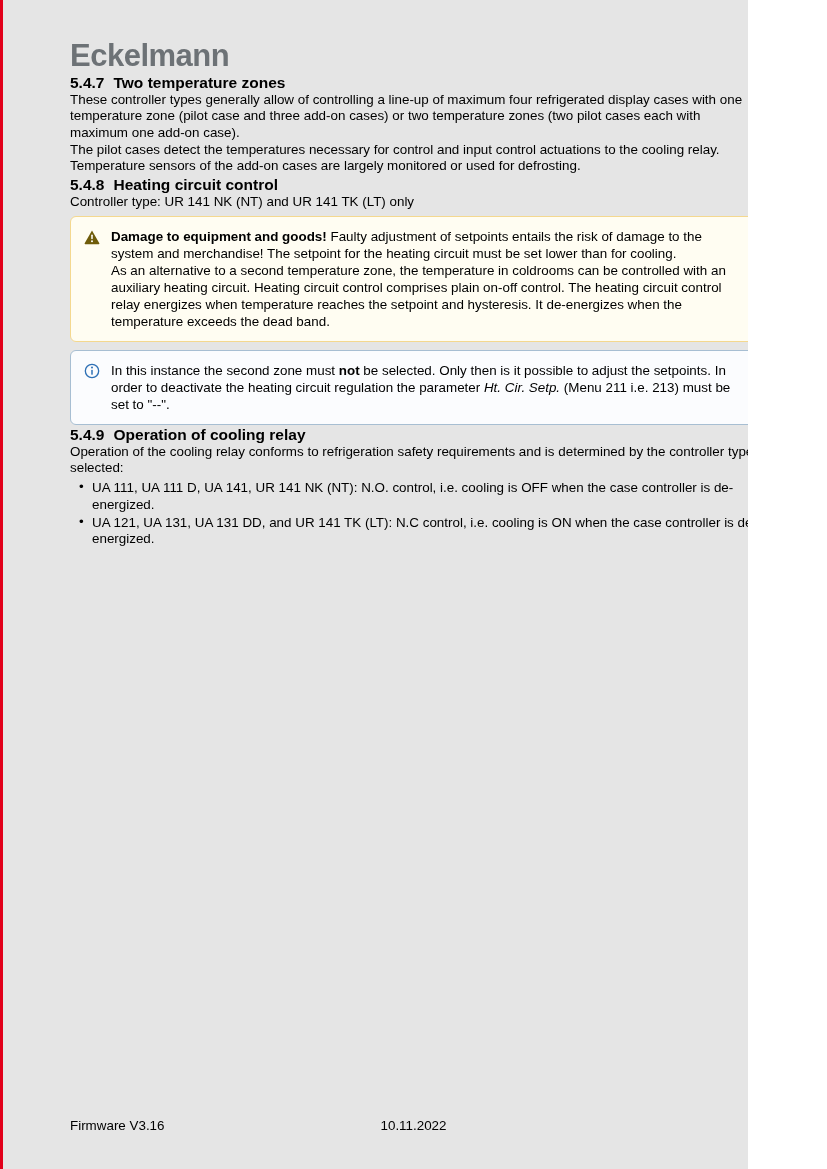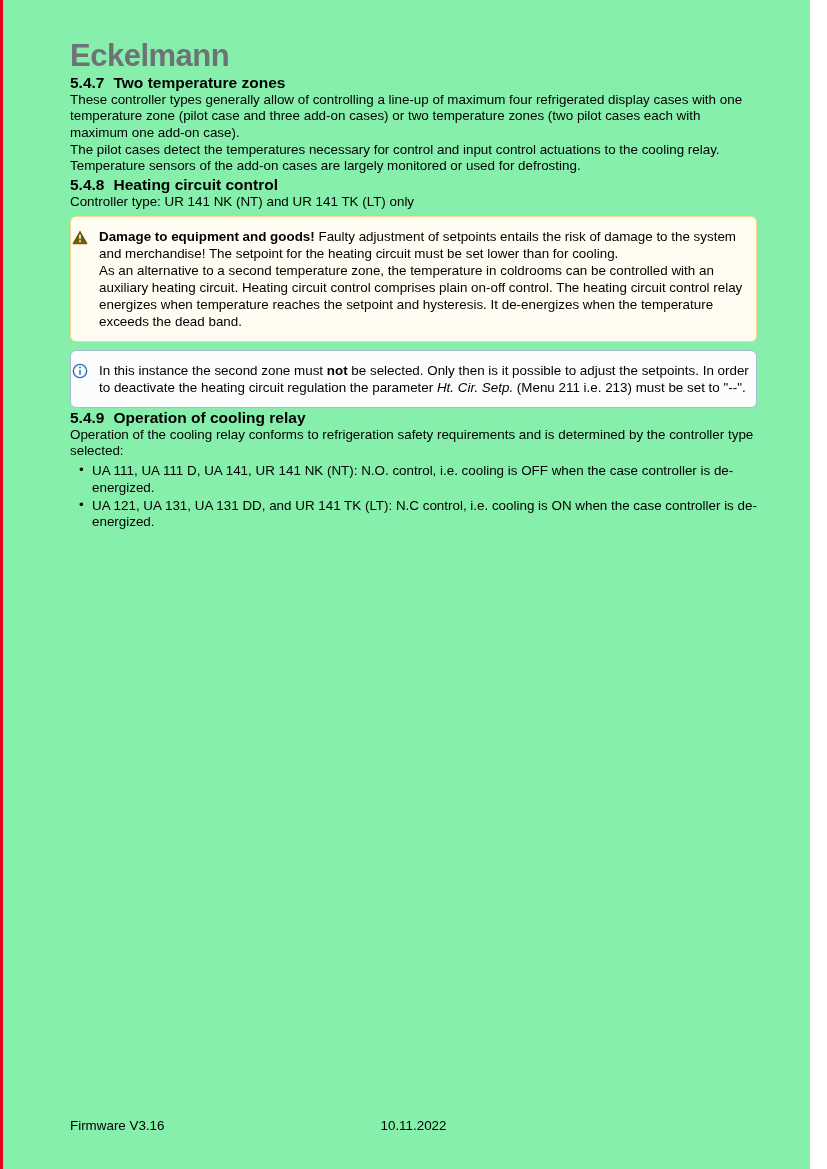--- a/index.html
+++ b/index.html
@@ -1,37 +1,37 @@
 <!DOCTYPE html>
 <html style="--accent-red: #e2001a; --logo-gray: #6d7276; --text-black: #000000; --warning-bg: #fffdf2; --warning-border: #f4d88f; --warning-icon: #6f5c0a; --info-bg: #fbfcfe; --info-border: #a7bed2; --info-icon: #2e70b5;"><head>
 <meta charset="utf-8">
 <style>
   html,body{margin:0;padding:0;background:#fff;}
   .page{
-    position:relative;width:810px;height:1169px;background:#86efac;overflow:hidden;
+    position:relative;width:748px;height:1169px;background:#e5e5e5;overflow:hidden;
     font-family:"Liberation Sans", sans-serif;color:var(--text-black,#000);
   }
   .accent-bar{position:absolute;left:0;top:0;width:3px;height:1169px;background:var(--accent-red,#e2001a);}
   .content{position:absolute;left:70px;top:0;width:687px;}
   .logo{
     margin-top:40px;font-size:31px;font-weight:bold;line-height:1.05;
     color:var(--logo-gray,#6d7276);letter-spacing:-0.5px;
   }
   h2.sec-h{margin:0;font-size:15.5px;font-weight:bold;line-height:19px;}
   .sec-num{margin-right:9px;}
   .h-547{margin-top:58px;}
   .h-548{margin-top:28px;}
   .h-549{margin-top:29px;}
   p.body{margin:0;font-size:13.4px;line-height:16.7px;}
   .p-first{margin-top:9px;}
   .p-intro{margin-top:11px;}
   .p-549{margin-top:10px;}
   .bold{font-weight:bold;}
   .italic{font-style:italic;}
-  .notebox{display:flex;gap:10px;border-radius:6px;padding:11px 1px;box-sizing:border-box;}
+  .notebox{display:flex;gap:10px;border-radius:6px;padding:11px 13px;box-sizing:border-box;}
   .warnbox{margin-top:5px;background:var(--warning-bg,#fffdf2);border:1px solid var(--warning-border,#f4d88f);}
   .infobox{margin-top:8px;background:var(--info-bg,#fbfcfe);border:1px solid var(--info-border,#a7bed2);}
   .boxicon{flex:0 0 17px;padding-top:1px;line-height:0;}
   .boxicon.warn{color:var(--warning-icon,#6f5c0a);}
   .boxicon.info{color:var(--info-icon,#2e70b5);}
   .boxtext{flex:1 1 auto;}
   .boxtext p{margin:0;font-size:13.4px;line-height:17px;}
   ul.bullets{margin:3px 0 0;padding:0;list-style:none;}
   ul.bullets li{position:relative;padding-left:22px;font-size:13.4px;line-height:16.7px;margin-top:1px;}
   ul.bullets li::before{content:"\2022";position:absolute;left:9px;top:-1px;}

